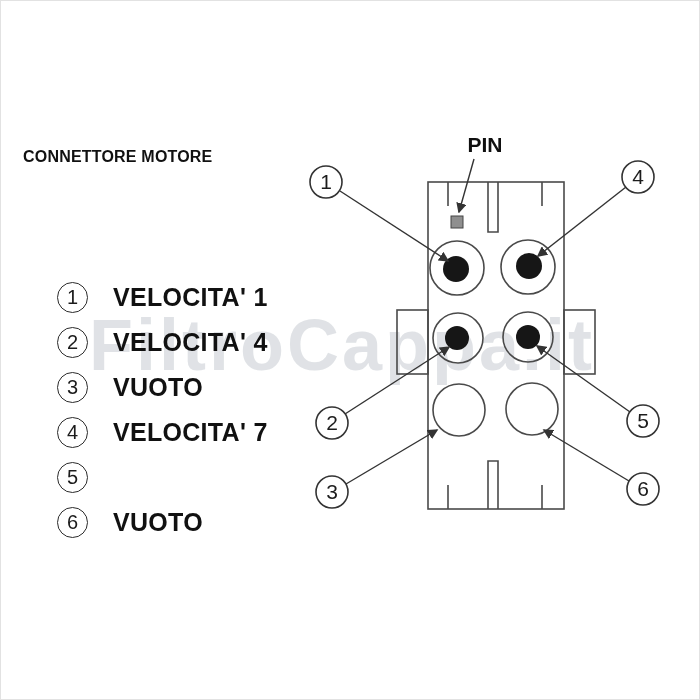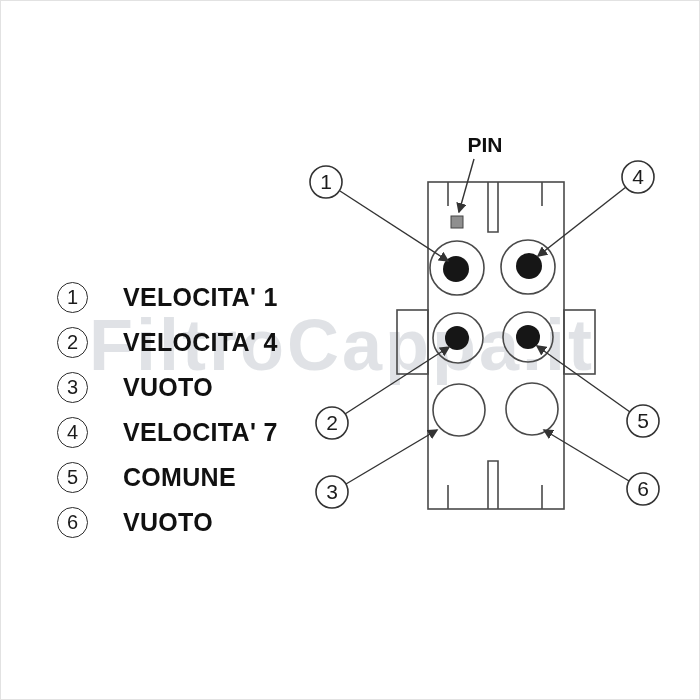--- a/index.html
+++ b/index.html
@@ -51,21 +51,21 @@
     border: 1.6px solid #2b2b2b;
     border-radius: 50%;
     display: flex;
     align-items: center;
     justify-content: center;
     font-size: 20px;
     color: #1c1c1c;
     box-sizing: border-box;
   }
   .legend-label {
-    margin-left: 35px;
+    margin-left: 25px;
     font-size: 25px;
     font-weight: bold;
     color: var(--text, #111);
     letter-spacing: 0.3px;
     white-space: nowrap;
   }
   svg.diagram {
     position: absolute;
     left: 0; top: 0;
     width: 700px; height: 700px;
@@ -99,20 +99,21 @@
   .pin-marker { fill: var(--pin_marker, #8f8f8f); stroke: #444; stroke-width: 1; }
 </style>
 </head>
 <body>
 
 <div class="page">
 
   <div class="watermark">FiltroCappa.it</div>
 
   <div class="title">
+    <div>CONNETTORE MOTORE</div>
   </div>
 
   <div class="legend">
     <div class="legend-item">
       <span class="legend-num">1</span>
       <span class="legend-label">VELOCITA' 1</span>
     </div>
     <div class="legend-item">
       <span class="legend-num">2</span>
       <span class="legend-label">VELOCITA' 4</span>
@@ -120,21 +121,20 @@
     <div class="legend-item">
       <span class="legend-num">3</span>
       <span class="legend-label">VUOTO</span>
     </div>
     <div class="legend-item">
       <span class="legend-num">4</span>
       <span class="legend-label">VELOCITA' 7</span>
     </div>
     <div class="legend-item">
       <span class="legend-num">5</span>
-      <span class="legend-label">COMUNE</span>
     </div>
     <div class="legend-item">
       <span class="legend-num">6</span>
       <span class="legend-label">VUOTO</span>
     </div>
   </div>
 
   <svg class="diagram" viewBox="0 0 700 700">
     <defs>
       <marker id="ah" viewBox="0 0 10 10" refX="8.5" refY="5" markerWidth="7.5" markerHeight="7.5" orient="auto-start-reverse">

